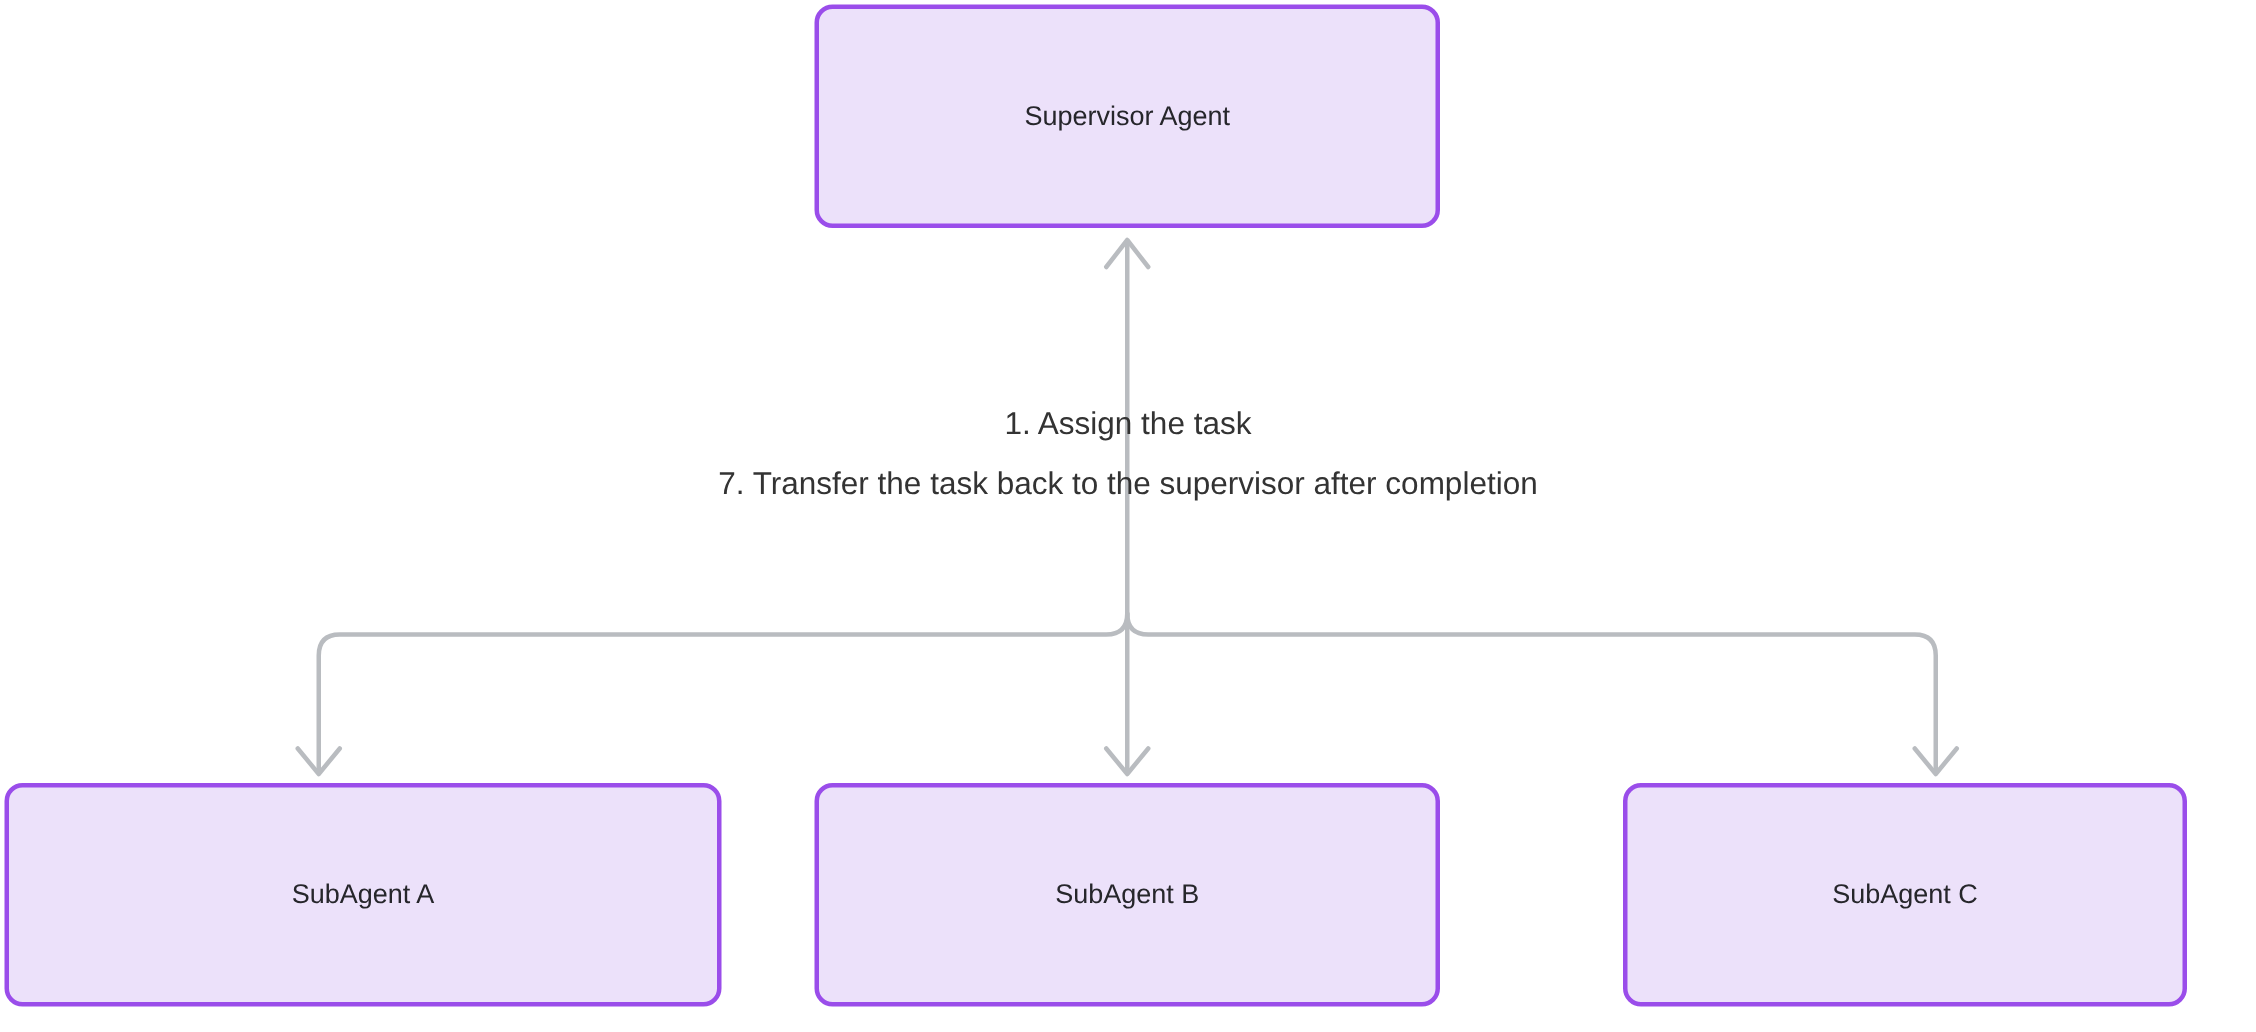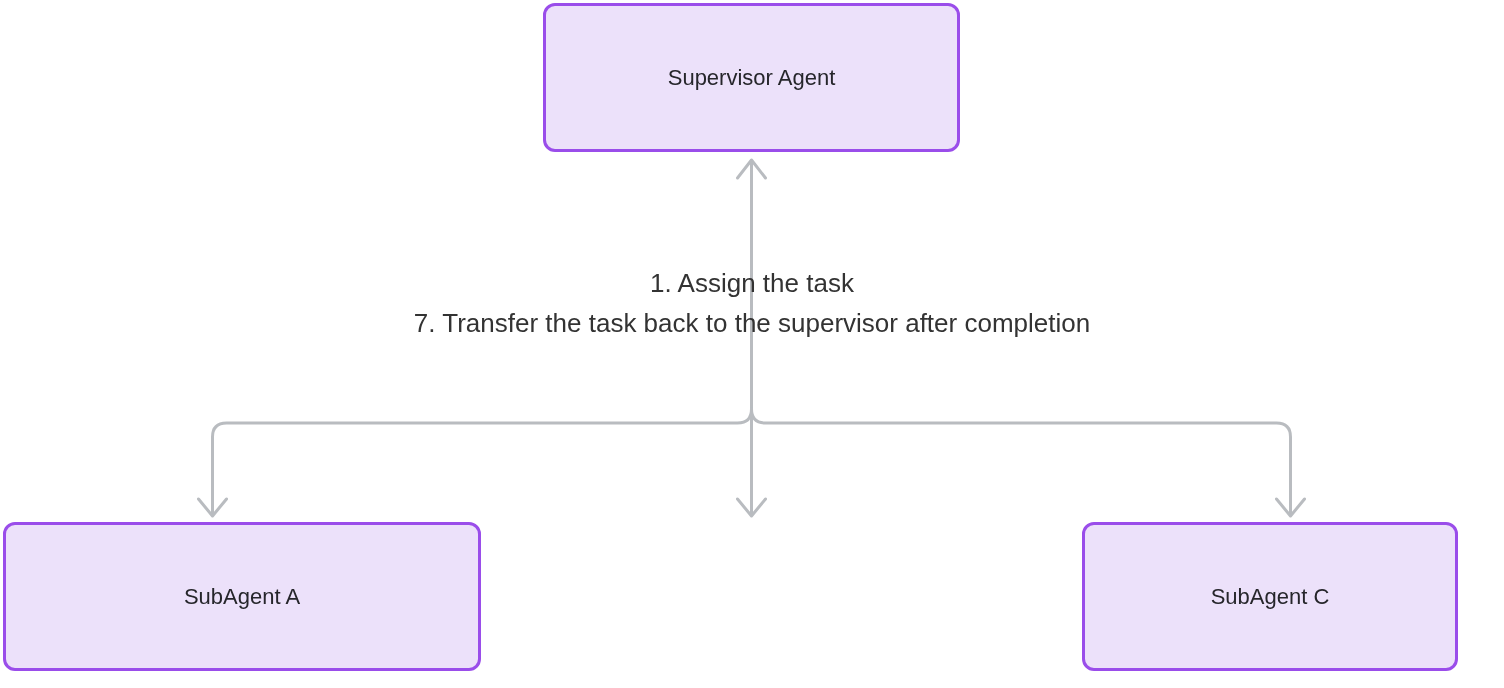--- a/index.html
+++ b/index.html
@@ -36,34 +36,34 @@
   }
   .node {
     position: absolute;
     background: var(--node-fill);
     border: 3px solid var(--node-border);
     border-radius: 12px;
     display: flex;
     align-items: center;
     justify-content: center;
     color: var(--node-text);
-    font-size: 22px;
+    font-size: 18px;
     text-align: center;
   }
   .node-supervisor { left: 543px; top: 3px;   width: 417px; height: 149px; }
   .node-sub-a      { left: 3px;   top: 522px; width: 478px; height: 149px; }
   .node-sub-b      { left: 543px; top: 522px; width: 417px; height: 149px; }
   .node-sub-c      { left: 1082px;top: 522px; width: 376px; height: 149px; }
   .edge-label {
     position: absolute;
     left: 302px; top: 263px;
     width: 900px;
     text-align: center;
     color: var(--label-text);
-    font-size: 26px;
+    font-size: 21px;
     line-height: 40px;
   }
   .edge-label span { display: block; }
 </style>
 </head>
 <body>
 
 <div class="canvas">
 
   <svg class="edge-layer" viewBox="0 0 1504 688" xmlns="http://www.w3.org/2000/svg">
@@ -85,18 +85,21 @@
 
   <div class="edge-label">
     <span>1. Assign the task</span>
     <span>7. Transfer the task back to the supervisor after completion</span>
   </div>
 
   <div class="node node-sub-a">
     <span>SubAgent A</span>
   </div>
 
+  <div class="node node-sub-b">
+    <span>SubAgent B</span>
+  </div>
 
   <div class="node node-sub-c">
     <span>SubAgent C</span>
   </div>
 
 </div>
 
 </body></html>

